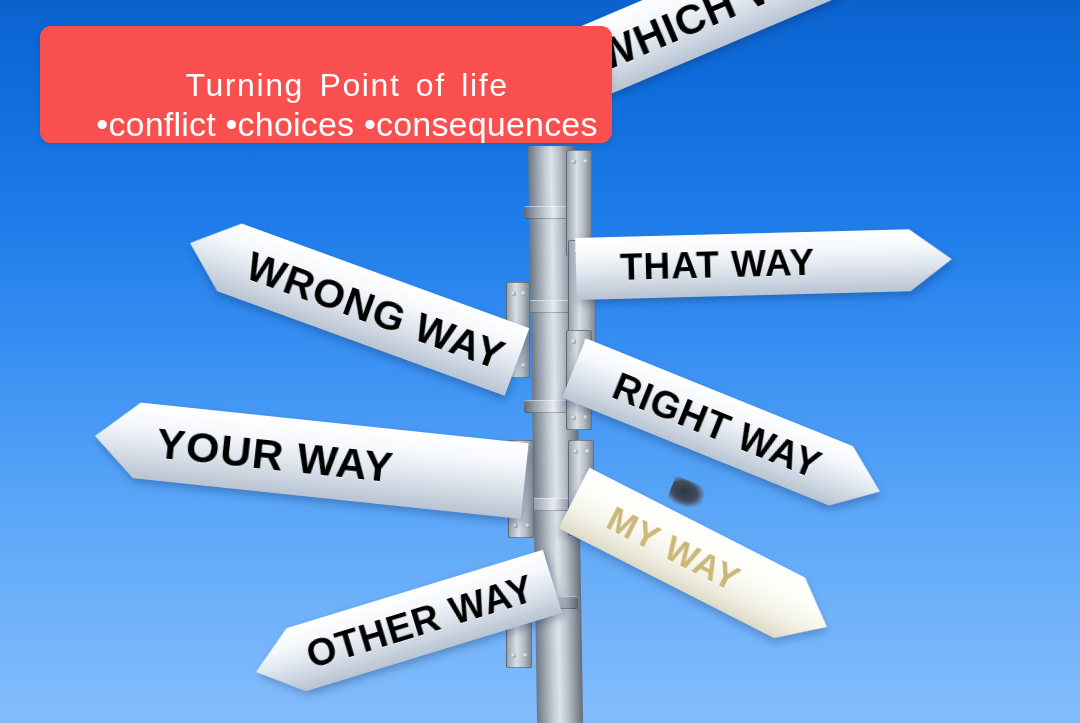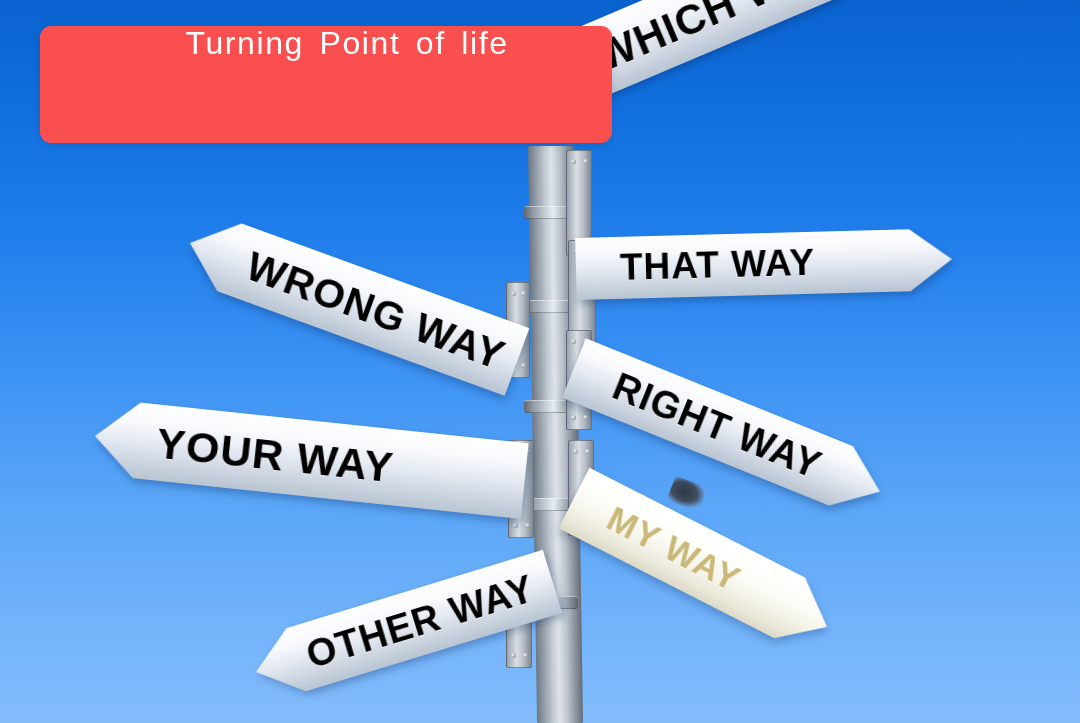--- a/index.html
+++ b/index.html
@@ -156,21 +156,21 @@
   }
   #sign-other .label{padding-left:54px;}
 
   
   #banner{
     position:absolute;
     left:40px;top:26px;width:572px;height:117px;
     background:#f9504f;
     border-radius:11px;
     display:flex;flex-direction:column;
-    align-items:center;justify-content:space-between;
+    align-items:center;justify-content:flex-end;
     gap:2px;
     box-shadow:0 2px 8px rgba(0,0,0,.12);
     z-index:40;
     padding-left:42px;
   }
   #banner .line1{
     color:#ffffff;font-size:32px;letter-spacing:1.6px;
     word-spacing:5px;line-height:1.1;
   }
   #banner .line2{
@@ -279,16 +279,17 @@
 
     <div class="sign point-left" id="sign-other">
       <span class="blade"></span>
       <span class="label">OTHER WAY</span>
     </div>
 
   </div>
 
   <div id="banner">
     <div class="line1">Turning  Point  of  life</div>
+    <div class="line2">•conflict  •choices  •consequences</div>
   </div>
 
 
 </div>
 
 </body></html>

